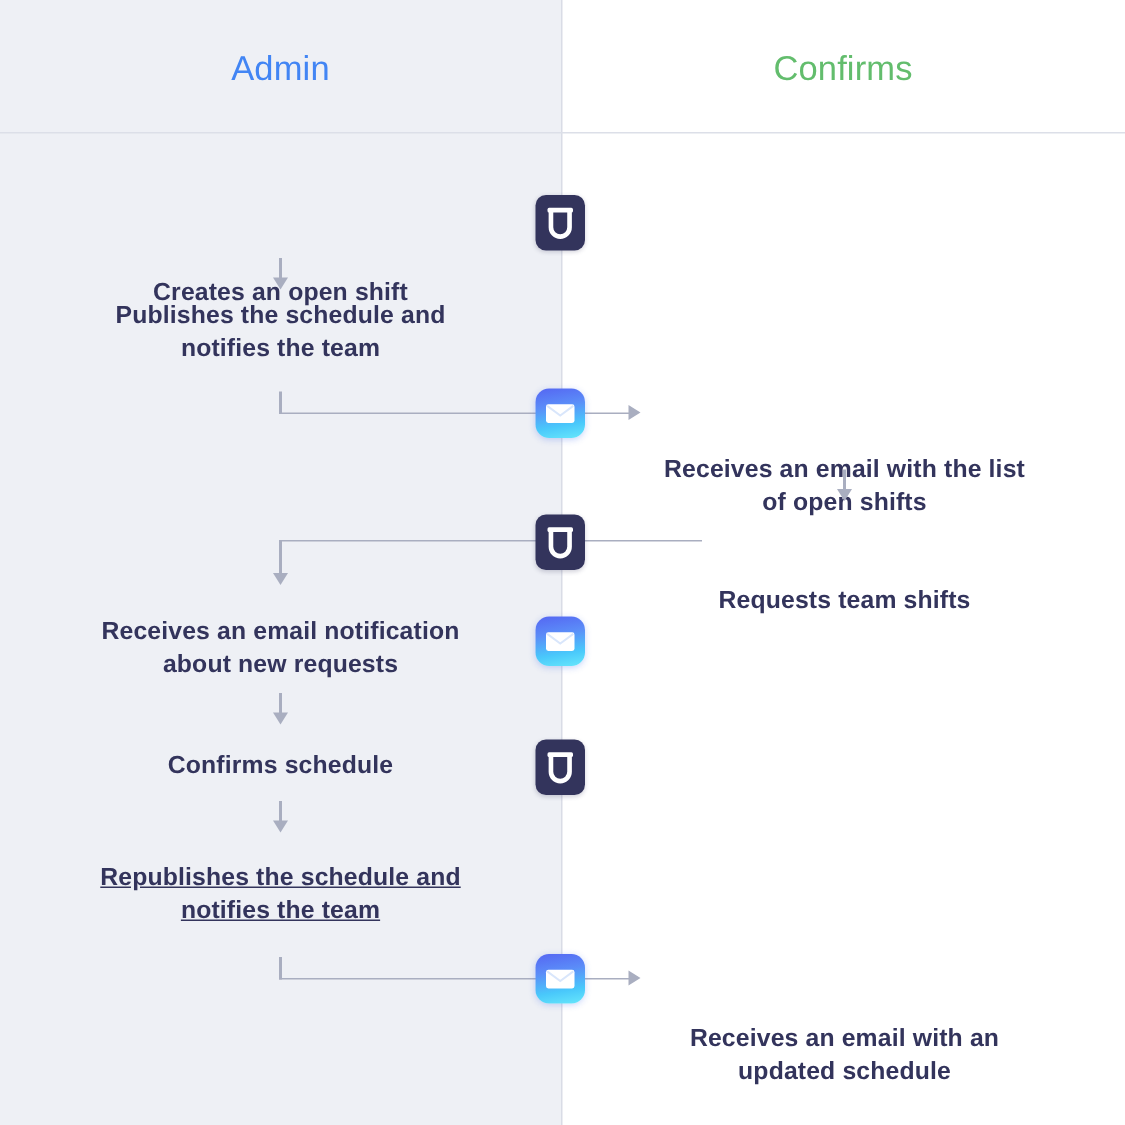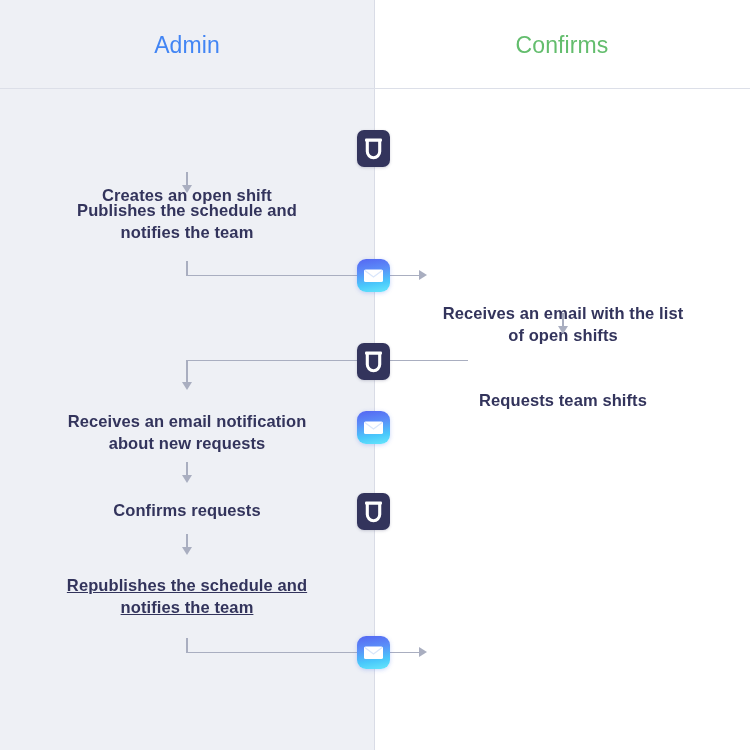--- a/index.html
+++ b/index.html
@@ -61,28 +61,29 @@
 
   <div class="hdr hdr-admin">Admin</div>
   <div class="hdr hdr-emp">Confirms</div>
 
   <div class="label left" style="top:140px;margin-top:44px;">Creates an open shift</div>
 
   <div class="label left" style="top:199px;">Publishes the schedule and<br>notifies the team</div>
 
   <div class="label left" style="top:410px;">Receives an email notification<br>about new requests</div>
 
-  <div class="label left" style="top:499px;">Confirms requests</div>
+  <div class="label left" style="top:499px;">Confirms schedule</div>
 
   <div class="label left" style="top:574px;text-decoration:underline;">Republishes the schedule and<br>notifies the team</div>
 
   <div class="label right" style="top:262px;">Receives an email with the list<br>of open shifts</div>
 
   <div class="label right" style="top:349px;">Requests team shifts</div>
 
+  <div class="label right" style="top:641px;">Receives an email with an<br>updated schedule</div>
 
   <div class="conn">
     <div class="vline" style="left:186px;top:172px;height:14px;"></div>
     <div class="arrow-d" style="left:181.5px;top:185px;"></div>
   </div>
 
   <div class="conn">
     <div class="vline" style="left:186px;top:261px;height:15px;"></div>
     <div class="hline" style="left:186px;top:275px;width:234px;"></div>
     <div class="arrow-r" style="left:419px;top:269.5px;"></div>

